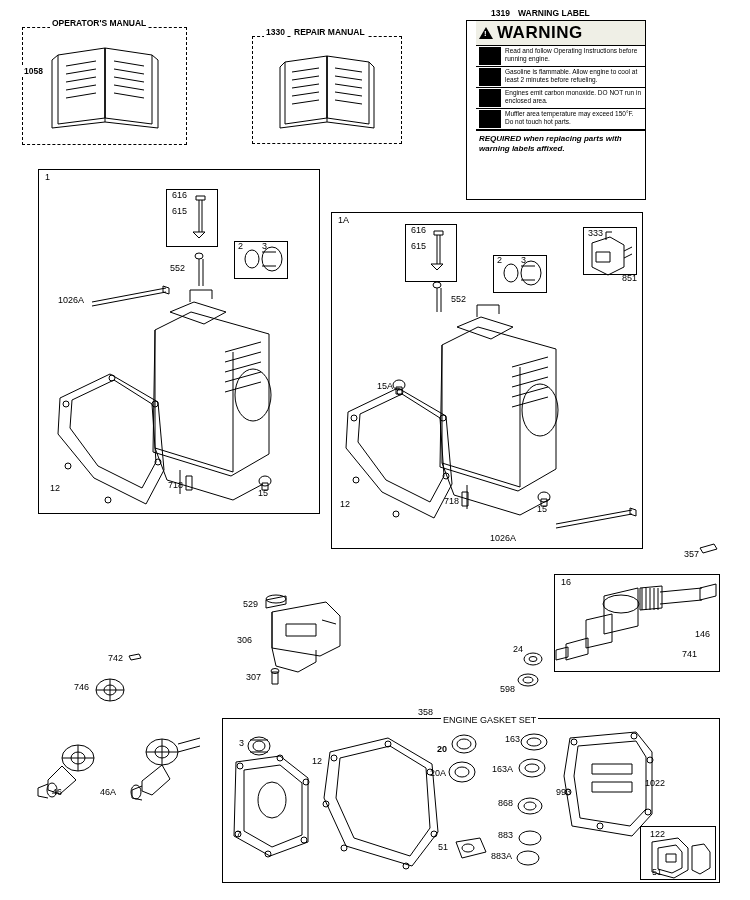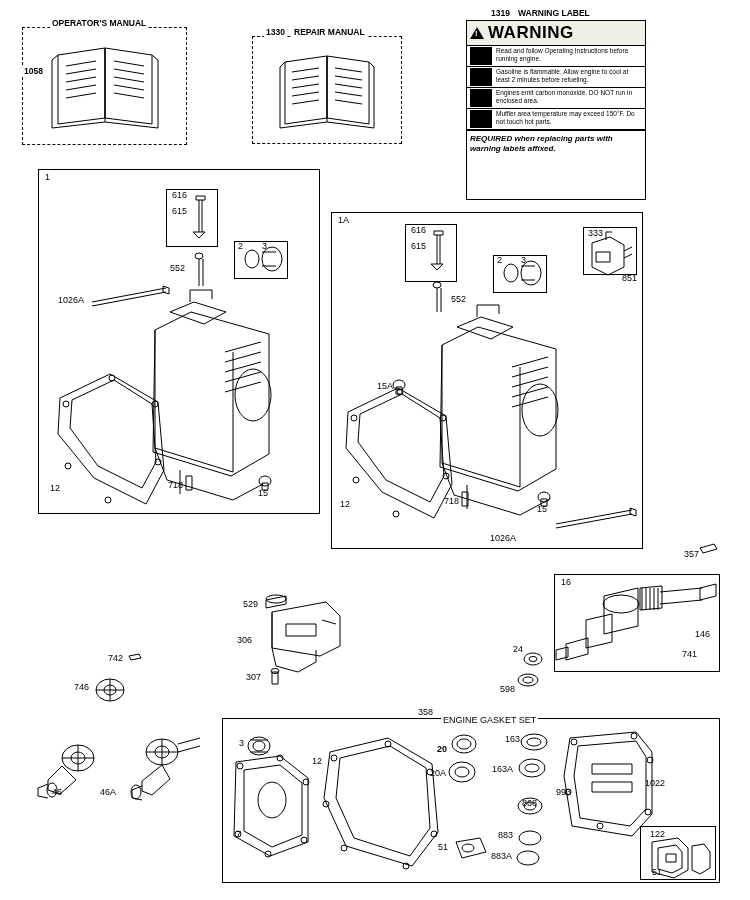--- a/index.html
+++ b/index.html
@@ -20,21 +20,21 @@
   svg{position:absolute;left:0;top:0;overflow:visible;}
   .wm{
     position:absolute;
     font-size:25px;
     color:rgba(120,120,120,0.33);
     font-family:"Liberation Serif", serif;
     white-space:nowrap;
     letter-spacing:0.5px;
   }
   
-  .warnbox{position:absolute;border:1px solid #000;background:#fff;box-sizing:border-box;}
+  .warnbox{position:absolute;border:1px solid #000;background:#fff;box-sizing:border-box;padding-left:9px;}
   .warnhdr{display:flex;align-items:center;gap:4px;border-bottom:1px solid #000;padding:2px 3px;background:#efefe6;}
   .warn-title{font-size:17px;font-weight:bold;font-family:"Liberation Sans",sans-serif;letter-spacing:0.5px;}
   .tri{width:0;height:0;border-left:7px solid transparent;border-right:7px solid transparent;border-bottom:12px solid #000;position:relative;}
   .tri:after{content:"!";position:absolute;left:-2px;top:2px;font-size:8px;color:#fff;font-weight:bold;}
   .warnrow{display:flex;gap:4px;padding:1px 3px;border-bottom:1px solid #000;align-items:flex-start;}
   .warnrow:last-child{border-bottom:none;}
   .wicon{width:22px;min-width:22px;height:18px;background:#000;}
   .wtext{font-size:6.5px;line-height:7.5px;font-family:"Liberation Sans",sans-serif;}
   .reqbox{padding:3px;font-size:8px;line-height:9.5px;font-style:italic;font-weight:bold;}
   .manualcap{position:absolute;font-size:8.5px;font-weight:bold;background:#fff;padding:0 2px;white-space:nowrap;}
@@ -389,21 +389,21 @@
       <path d="M692 846 l12 -2 l6 8 l0 16 l-10 6 l-8 -4 z"></path>
     </g>
   </svg>
 
   <div class="lbl abs" style="left:239px;top:738px;">3</div>
   <div class="lbl abs" style="left:312px;top:756px;">12</div>
   <div class="lbl abs" style="left:437px;top:744px;font-weight:bold;">20</div>
   <div class="lbl abs" style="left:430px;top:768px;">20A</div>
   <div class="lbl abs" style="left:505px;top:734px;">163</div>
   <div class="lbl abs" style="left:492px;top:764px;">163A</div>
-  <div class="lbl abs" style="left:498px;top:798px;margin-left:24px;">868</div>
+  <div class="lbl abs" style="left:498px;top:798px;">868</div>
   <div class="lbl abs" style="left:556px;top:787px;">993</div>
   <div class="lbl abs" style="left:498px;top:830px;">883</div>
   <div class="lbl abs" style="left:491px;top:851px;">883A</div>
   <div class="lbl abs" style="left:438px;top:842px;">51</div>
   <div class="lbl abs" style="left:645px;top:778px;">1022</div>
   <div class="lbl abs" style="left:236px;top:829px;">7</div>
   <div class="caption" style="left:648px;top:829px;">122</div>
   <div class="lbl abs" style="left:652px;top:867px;">51</div>
 
 </div>

